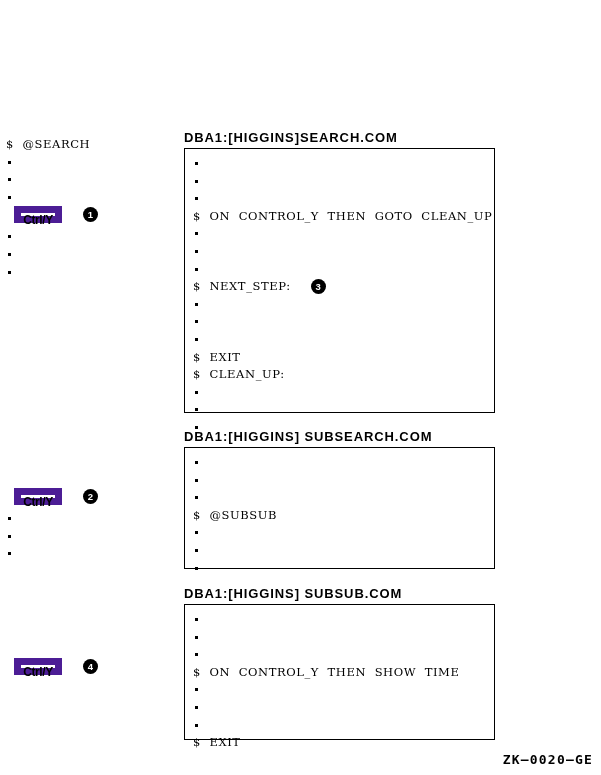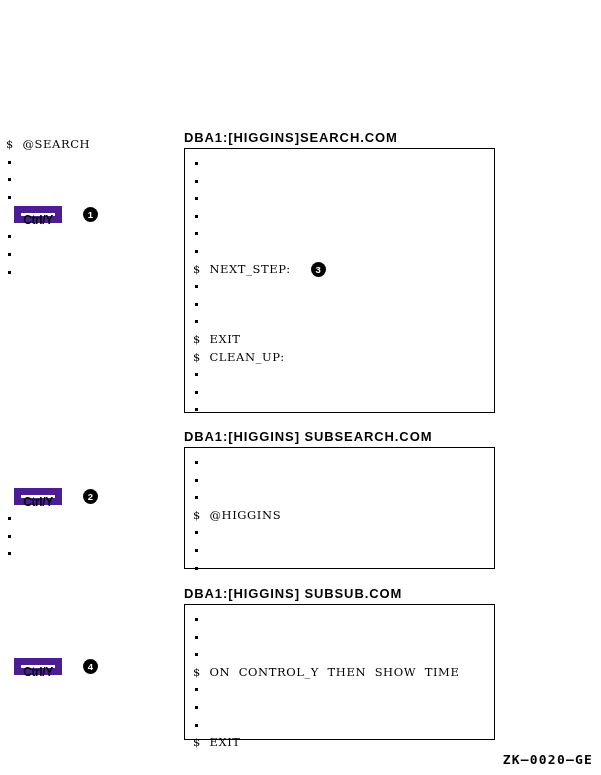--- a/index.html
+++ b/index.html
@@ -175,20 +175,21 @@
     <span class="marker marker-left">4</span>
   </div>
 </div>
 
 <div class="panel-title" style="left:184px; top:130px;">DBA1:[HIGGINS]SEARCH.COM</div>
 <div class="panel-box" style="left:184px; top:148px; width:311px; height:265px;">
   <div class="panel-body">
       <div class="dot-line"></div>
       <div class="dot-line"></div>
       <div class="dot-line"></div>
+      <div class="code-line"><span>$  ON  CONTROL_Y  THEN  GOTO  CLEAN_UP</span></div>
       <div class="dot-line"></div>
       <div class="dot-line"></div>
       <div class="dot-line"></div>
       <div class="code-line code-with-marker"><span>$  NEXT_STEP:</span><span class="marker inline-marker">3</span></div>
       <div class="dot-line"></div>
       <div class="dot-line"></div>
       <div class="dot-line"></div>
       <div class="code-line"><span>$  EXIT</span></div>
       <div class="code-line"><span>$  CLEAN_UP:</span></div>
       <div class="dot-line"></div>
@@ -196,21 +197,21 @@
       <div class="dot-line"></div>
     </div>
 </div>
 
 <div class="panel-title" style="left:184px; top:429px;">DBA1:[HIGGINS] SUBSEARCH.COM</div>
 <div class="panel-box" style="left:184px; top:447px; width:311px; height:122px;">
   <div class="panel-body">
       <div class="dot-line"></div>
       <div class="dot-line"></div>
       <div class="dot-line"></div>
-      <div class="code-line"><span>$  @HIGGINS</span></div>
+      <div class="code-line"><span>$  @SUBSUB</span></div>
       <div class="dot-line"></div>
       <div class="dot-line"></div>
       <div class="dot-line"></div>
     </div>
 </div>
 
 <div class="panel-title" style="left:184px; top:586px;">DBA1:[HIGGINS] SUBSUB.COM</div>
 <div class="panel-box" style="left:184px; top:604px; width:311px; height:136px;">
   <div class="panel-body">
       <div class="dot-line"></div>

